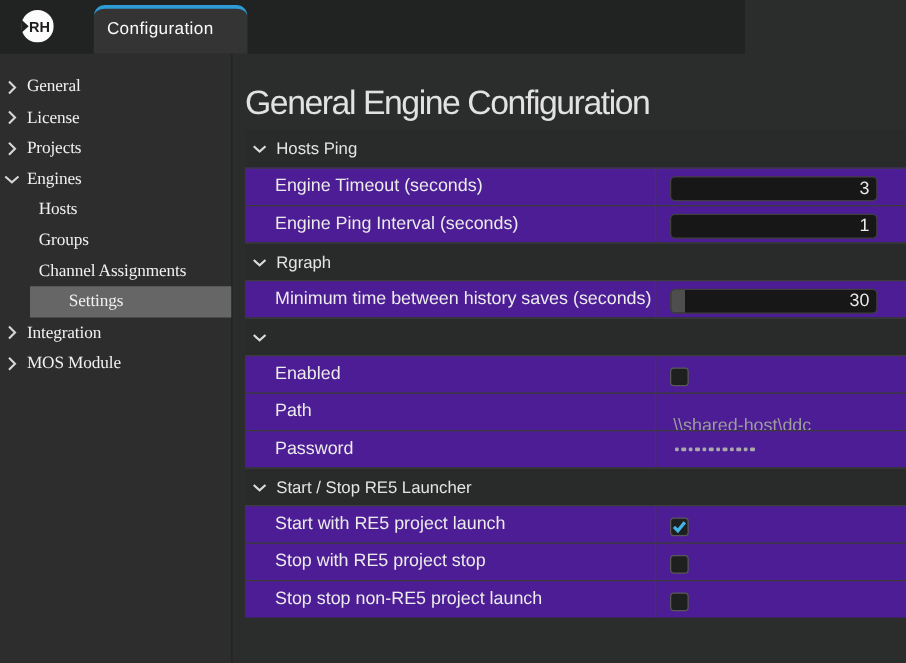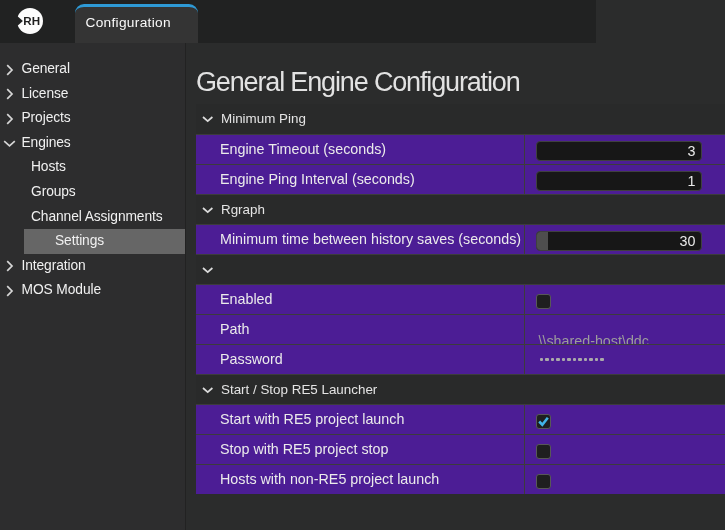--- a/index.html
+++ b/index.html
@@ -7,21 +7,21 @@
     font-family:"Liberation Sans", sans-serif; }
 
   
   #topbar { position:absolute; left:0; top:0; width:596px; height:43px; background:#212222; }
   #tab { position:absolute; left:59px; top:4px; width:123px; height:39px;
     background:#343434; border-top:3px solid #2e9ad6; border-radius:9px 9px 0 0;
     color:#fafafa; font-size:13.7px; line-height:31.5px; padding-left:10.5px; letter-spacing:0.3px;margin-left:16px; }
 
   
   #sidebar { position:absolute; left:0; top:43px; width:186px; height:487px;
-    background:#2d2d2e; border-right:1px solid #222; }
+    background:#2d2d2e; border-right:1px solid #222;font-family:Liberation Serif, serif; }
   .mi { position:relative; height:24.6px; line-height:24.6px; color:#f0f0f0;
     font-size:13.8px; letter-spacing:-0.1px; }
   .mi .lbl1 { position:absolute; left:21.5px; top:0; }
   .mi .lbl2 { position:absolute; left:31px; top:0; }
   .mi svg { position:absolute; }
   .mi.sel { background:#666666;margin-left:24px; }
 
   
   #content { position:absolute; left:187px; top:43px; width:538px; height:487px; }
   #title { position:absolute; left:9px; top:25px; font-size:27px; color:#e2e2e2;
@@ -113,21 +113,21 @@
     </div>
 </div>
 
 <div id="content">
   <div id="title">General Engine Configuration</div>
   <div id="table">
     <div class="row hrow first">
         <svg width="12" height="7">
           <polyline points="1,1 5.7,5.2 10.4,1" fill="none" stroke="#dcdcdc" stroke-width="1.7"></polyline>
         </svg>
-        <span class="htxt">Minimum Ping</span>
+        <span class="htxt">Hosts Ping</span>
       </div>
     <div class="row frow">
         <span class="flbl">Engine Timeout (seconds)</span>
       <div class="vcell">
           <div class="inp">3</div>
         </div>
       </div>
     <div class="row frow">
         <span class="flbl">Engine Ping Interval (seconds)</span>
       <div class="vcell">
@@ -198,19 +198,19 @@
           </div>
         </div>
       </div>
     <div class="row frow">
         <span class="flbl">Stop with RE5 project stop</span>
       <div class="vcell">
           <div class="cb"></div>
         </div>
       </div>
     <div class="row frow">
-        <span class="flbl">Hosts with non-RE5 project launch</span>
+        <span class="flbl">Stop stop non-RE5 project launch</span>
       <div class="vcell">
           <div class="cb"></div>
         </div>
       </div>
   </div>
 </div>
 
 </body></html>

